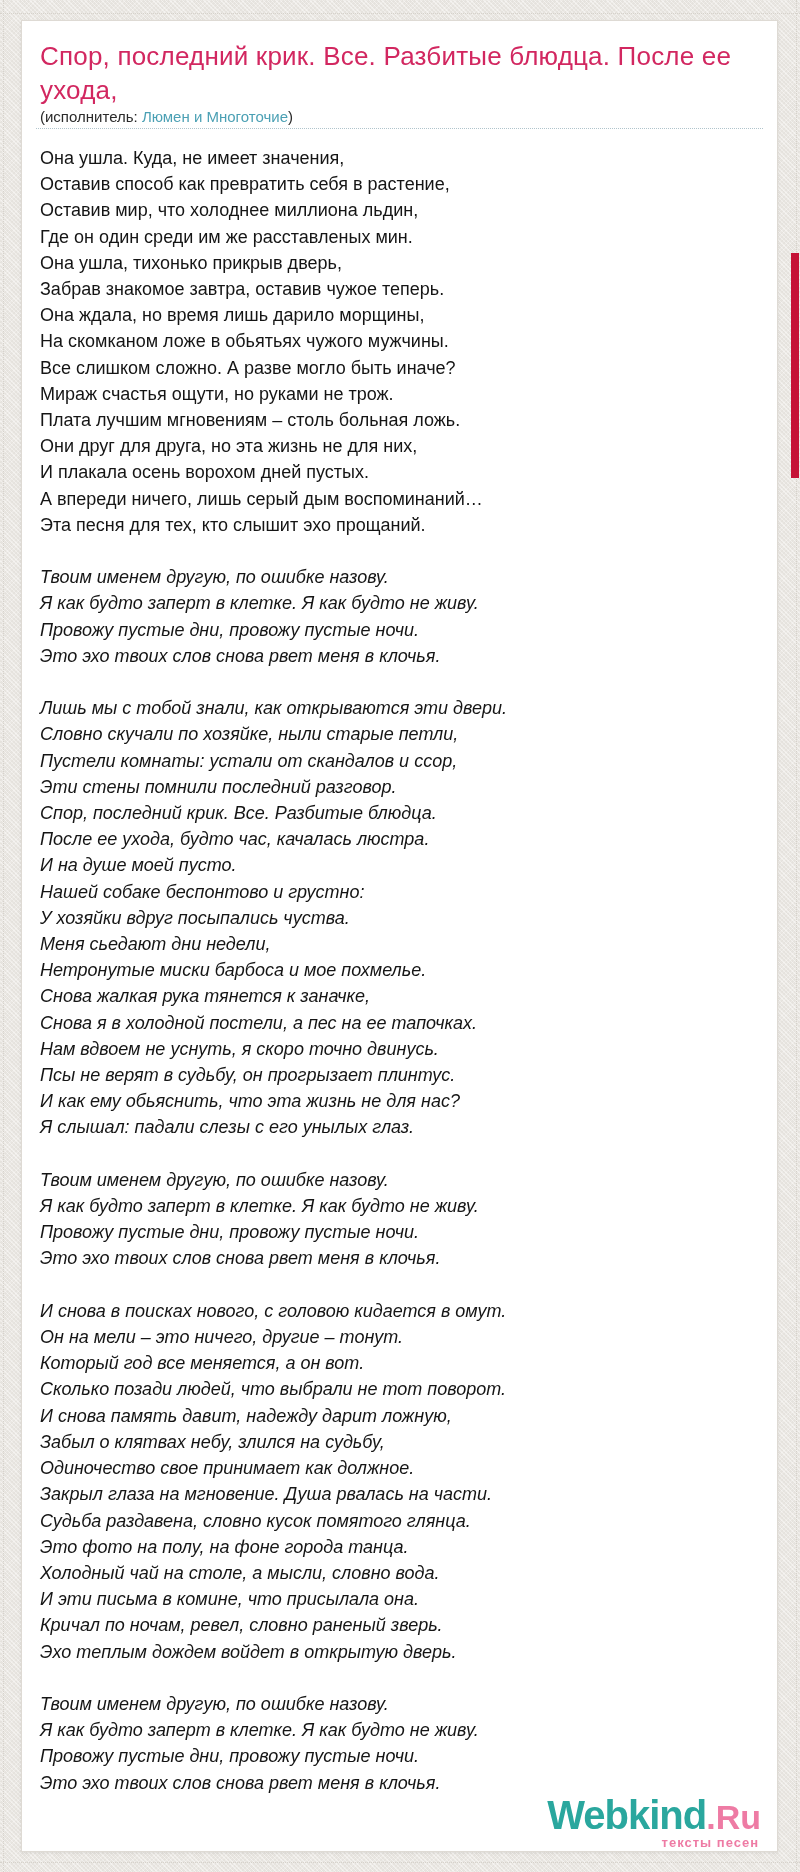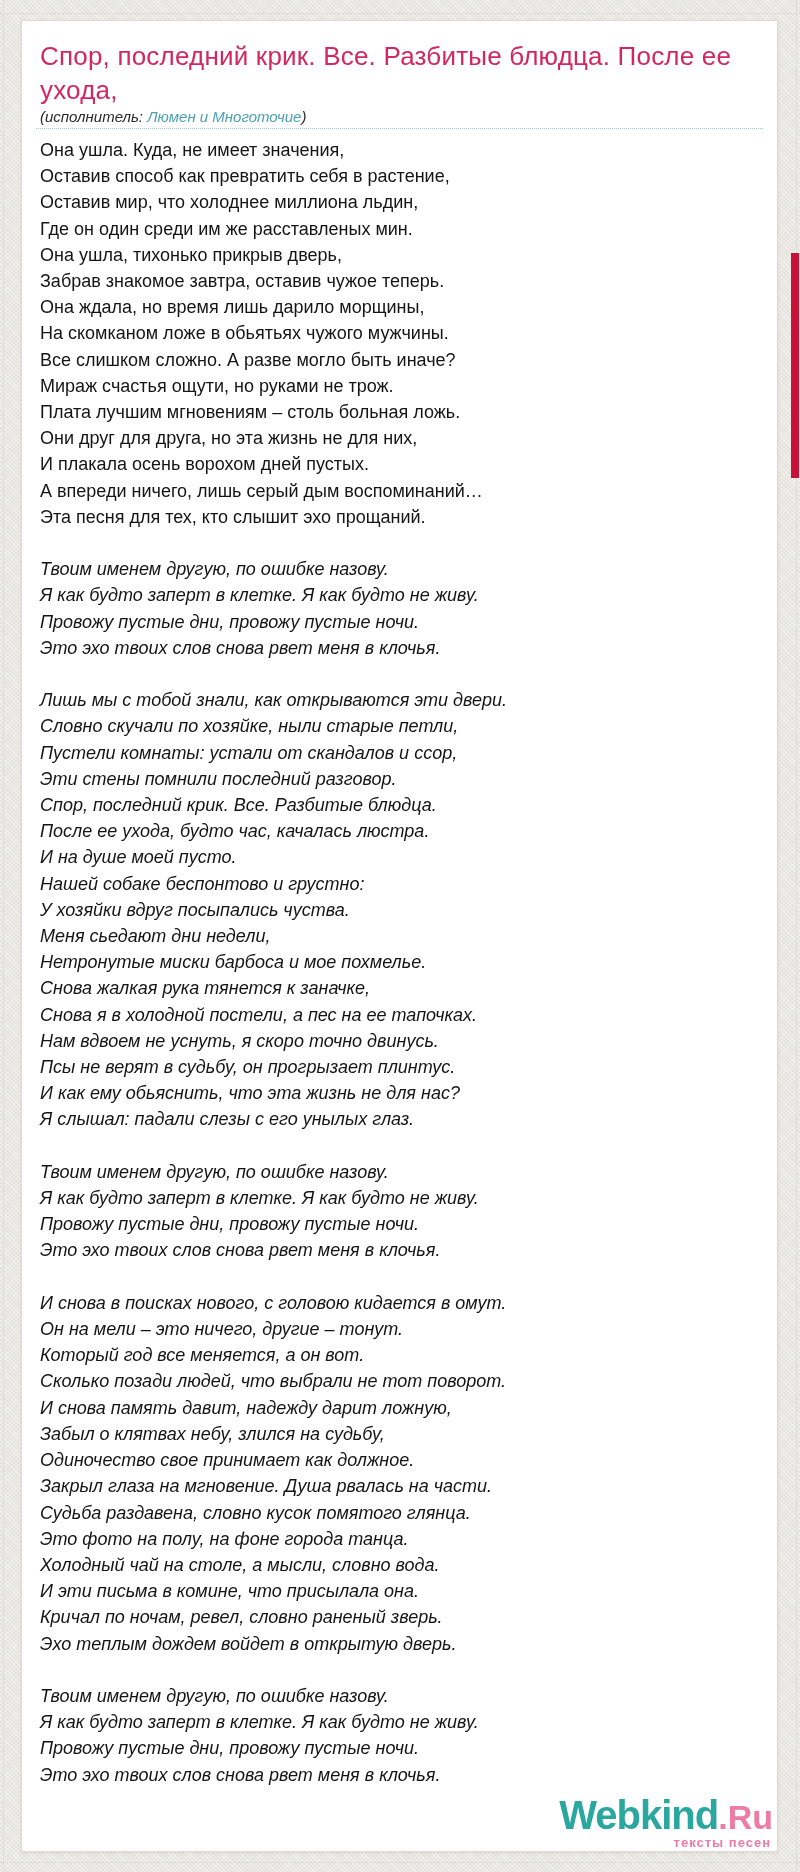--- a/index.html
+++ b/index.html
@@ -51,39 +51,38 @@
     color:var(--title-pink);
     letter-spacing:0.2px;
   }
   .artist-line{
     font-size:15px;
     line-height:20px;
     color:var(--text-dark);
     border-bottom:1px dotted var(--sep);
     margin:0 -4px;
     padding:0 4px 1px 4px;
-    font-style:italic;
   }
   .artist-link{
     color:var(--link-teal);
     text-decoration:none;
     cursor:pointer;
   }
   .lyrics{
-    margin-top:8px;
+    margin-top:16px;
     font-size:18px;
     line-height:26.2px;
     color:var(--lyric);
   }
   .stanza + .stanza{margin-top:26.2px;font-style:italic;}
   .line{white-space:nowrap;}
 
   .footer-logo{
     position:absolute;
-    right:4px;
+    right:16px;
     bottom:2px;
     text-align:right;
     line-height:40px;
     cursor:pointer;
   }
   .logo-main{
     font-size:40px;
     font-weight:bold;
     letter-spacing:-1px;
     color:var(--logo-teal);

